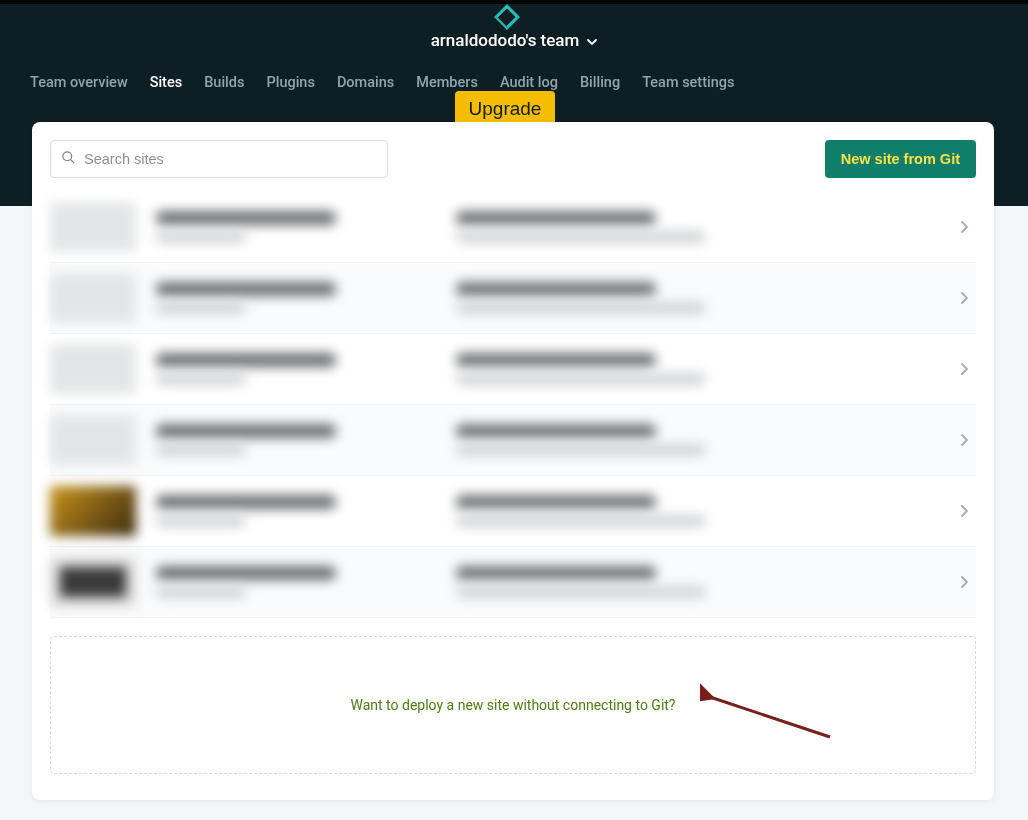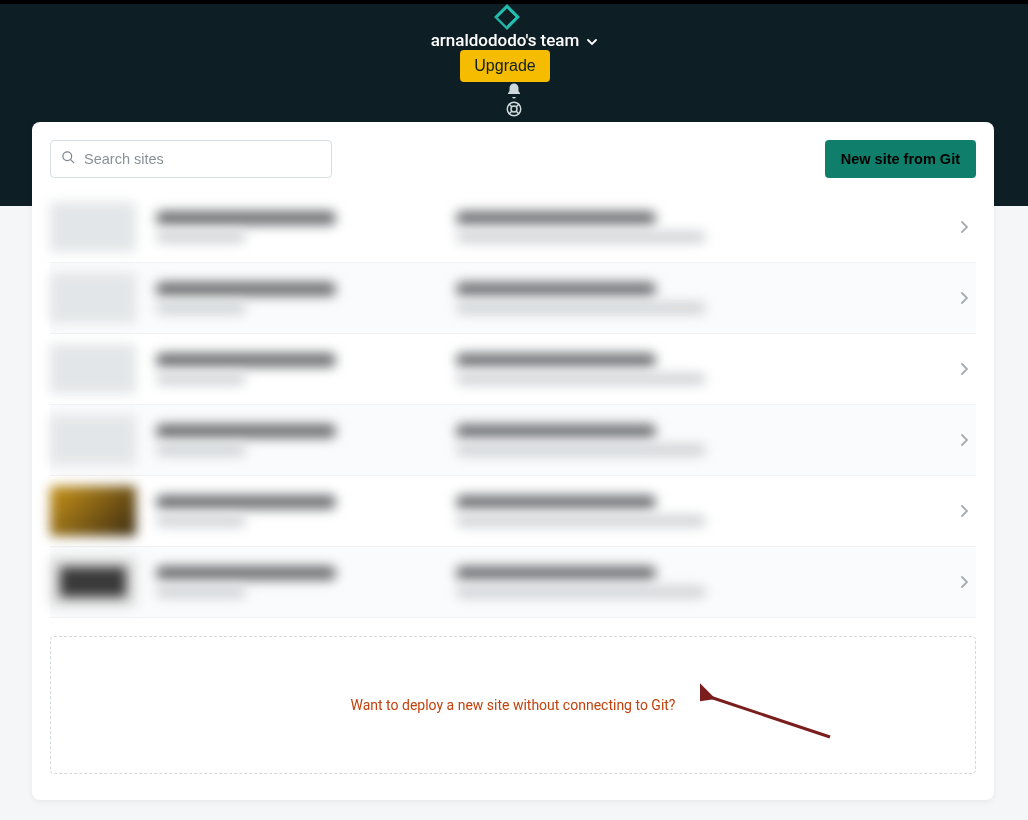--- a/index.html
+++ b/index.html
@@ -41,24 +41,25 @@
     gap: 8px;
     cursor: pointer;
   }
   .flex-spacer { flex: 1; }
   .upgrade-btn {
     background: #f6bc00;
     color: #0e1e25;
     border: none;
     border-radius: 4px;
     padding: 7px 14px;
-    font-size: 16px;
+    font-size: 19px;
     font-weight: 500;
     cursor: pointer;
     margin-right: 18px;
+    margin-top: 41px;
   }
   .icon-btn {
     background: none;
     border: none;
     color: #dfe3e6;
     cursor: pointer;
     margin: 0 8px;
     display:flex;align-items:center;justify-content:center;
   }
   .avatar {
@@ -95,34 +96,34 @@
   .card-header {
     display:flex;
     align-items:center;
     margin-bottom: 14px;
   }
   .search-wrap {
     display:flex;align-items:center;
     border:1px solid #d7dde2;
     border-radius:4px;
     height:38px;
-    width:282px;
+    width:338px;
     padding:8px 10px;
     gap:8px;
   }
   .search-wrap input {
     border:none;outline:none;
     font-size:14.5px;
     flex:1;
     color:#333;
   }
   .search-wrap input::placeholder { color:#8a9196; }
   .new-site-btn {
     background:#0f7f6b;
-    color:#000000;
+    color:#fde047;
     border:none;
     border-radius:4px;
     padding:0 16px;
     height:38px;
     font-size:14.5px;
     font-weight:600;
     cursor:pointer;
     margin-left:auto;
   }
   .sites-list {}
@@ -165,21 +166,21 @@
   }
   .dropzone {
     margin-top:18px;
     border:1px dashed #d4d9dd;
     border-radius:4px;
     height:138px;
     display:flex;
     flex-direction:column;
     align-items:center;
     justify-content:center;
-    color:#c2410c;
+    color:#4d7c0f;
     font-size:14px;
     gap:4px;
     text-align:center;
   }
   .arrow-overlay {
     position:absolute;
     top:682px;
     left:700px;
     pointer-events:none;
   }
@@ -214,20 +215,31 @@
     </button>
     <button class="icon-btn">
       <svg width="18" height="18" viewBox="0 0 24 24" fill="none" stroke="#cfd8db" stroke-width="2">
           <circle cx="12" cy="12" r="9"></circle>
           <circle cx="12" cy="12" r="4"></circle>
           <path d="M5 5l4 4M19 5l-4 4M5 19l4-4M19 19l-4-4"></path>
         </svg>
     </button>
     <div class="avatar"></div>
   </div>
+  <div class="nav-row" id="nav-row">
+      <div class="nav-item">Team overview</div>
+      <div class="nav-item active">Sites</div>
+      <div class="nav-item">Builds</div>
+      <div class="nav-item">Plugins</div>
+      <div class="nav-item">Domains</div>
+      <div class="nav-item">Members</div>
+      <div class="nav-item">Audit log</div>
+      <div class="nav-item">Billing</div>
+      <div class="nav-item">Team settings</div>
+    </div>
 </div>
 
 <div class="card">
   <div class="card-header">
     <div class="search-wrap">
       <span>
         <svg width="15" height="15" viewBox="0 0 24 24" fill="none" stroke="#7d858b" stroke-width="2">
             <circle cx="10" cy="10" r="7"></circle>
             <path d="M21 21l-6-6"></path>
           </svg>

